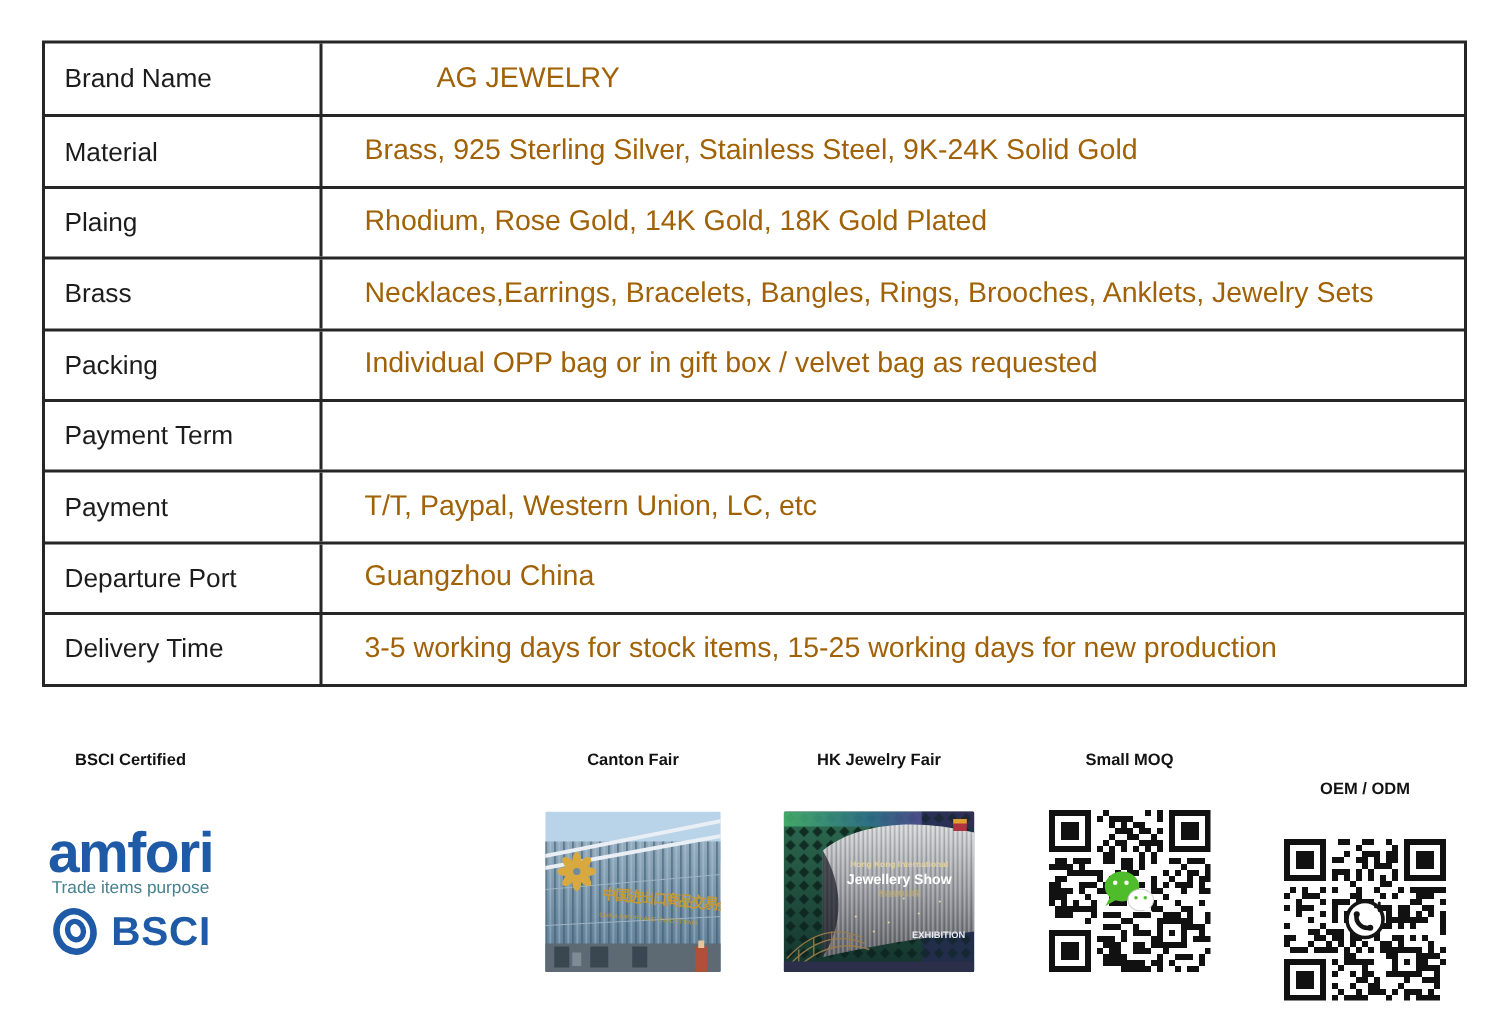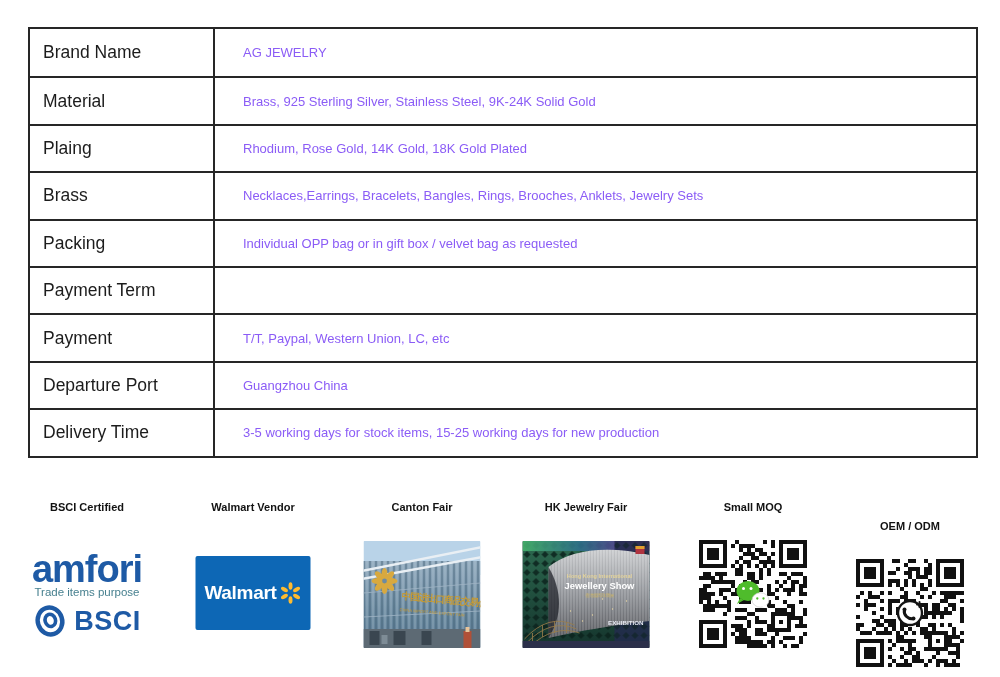--- a/index.html
+++ b/index.html
@@ -3,26 +3,26 @@
 <meta charset="utf-8">
 <style>
   html,body{margin:0;padding:0;background:#fff;}
   .page{position:relative;width:1000px;height:677px;background:#ffffff;
         font-family:"Liberation Sans",sans-serif;overflow:hidden;}
 
   
   .spec-table{position:absolute;left:28px;top:27px;width:950px;
               border:2px solid #262626;box-sizing:border-box;background:#fff;}
   .spec-row{display:flex;height:47.4px;border-top:2px solid #262626;box-sizing:border-box;}
-  .spec-row:first-child{border-top:none;}
+  .spec-row:first-child{border-top:none;gap:48px;}
   .spec-label{width:185px;flex:0 0 185px;box-sizing:border-box;border-right:2px solid #262626;
               display:flex;align-items:center;padding-left:13px;
               font-size:17.5px;color:#1c1c1c;}
   .spec-value{flex:1;display:flex;align-items:center;padding-left:28px;padding-right:4px;
-              font-size:13px;color:#8b5cf6;white-space:nowrap;overflow:hidden;}
+              font-size:19px;color:#a16207;white-space:nowrap;overflow:hidden;}
 
   
   .badge-col{position:absolute;top:498px;height:170px;text-align:center;}
   .badge-label{font-size:11px;font-weight:bold;color:#121212;line-height:19px;white-space:nowrap;}
   .badge-img{position:absolute;left:50%;transform:translateX(-50%);}
 
   
   .amfori{top:56px;width:120px;}
   .amfori-brand{font-size:38px;font-weight:bold;color:#1e5aa5;line-height:30px;letter-spacing:-1px;}
   .amfori-tag{font-size:11.5px;color:#47808f;line-height:14px;margin-top:1px;white-space:nowrap;}
@@ -98,36 +98,20 @@
           <g fill="none" stroke="#1e5aa5" transform="rotate(-18)">
             <ellipse cx="0" cy="0" rx="12.2" ry="13.6" stroke-width="4.4"></ellipse>
             <ellipse cx="0.5" cy="-0.5" rx="5.2" ry="6.2" stroke-width="3.6"></ellipse>
           </g>
         </svg>
         <span class="amfori-bsci-text">BSCI</span>
       </div>
     </div>
   </div>
 
-  <div class="badge-col" style="left:186px;width:134px;">
-    <div class="badge-label">Walmart Vendor</div>
-    <div class="badge-img walmart-box">
-      <span class="walmart-text">Walmart</span>
-      <svg width="22" height="22" viewBox="-11 -11 22 22">
-        <g fill="#fdbb30">
-          <ellipse cx="0" cy="-7" rx="2" ry="3.8"></ellipse>
-          <ellipse cx="0" cy="7" rx="2" ry="3.8"></ellipse>
-          <ellipse cx="0" cy="-7" rx="2" ry="3.8" transform="rotate(60)"></ellipse>
-          <ellipse cx="0" cy="7" rx="2" ry="3.8" transform="rotate(60)"></ellipse>
-          <ellipse cx="0" cy="-7" rx="2" ry="3.8" transform="rotate(-60)"></ellipse>
-          <ellipse cx="0" cy="7" rx="2" ry="3.8" transform="rotate(-60)"></ellipse>
-        </g>
-      </svg>
-    </div>
-  </div>
 
   <div class="badge-col" style="left:355px;width:134px;">
     <div class="badge-label">Canton Fair</div>
     <div class="badge-img photo canton">
       <svg width="117" height="107" viewBox="0 0 117 107">
         <defs>
           <linearGradient id="cfGlass" x1="0" y1="0" x2="0" y2="1">
             <stop offset="0" stop-color="#93abbe"></stop>
             <stop offset="0.6" stop-color="#6d8ba1"></stop>
             <stop offset="1" stop-color="#597992"></stop>

